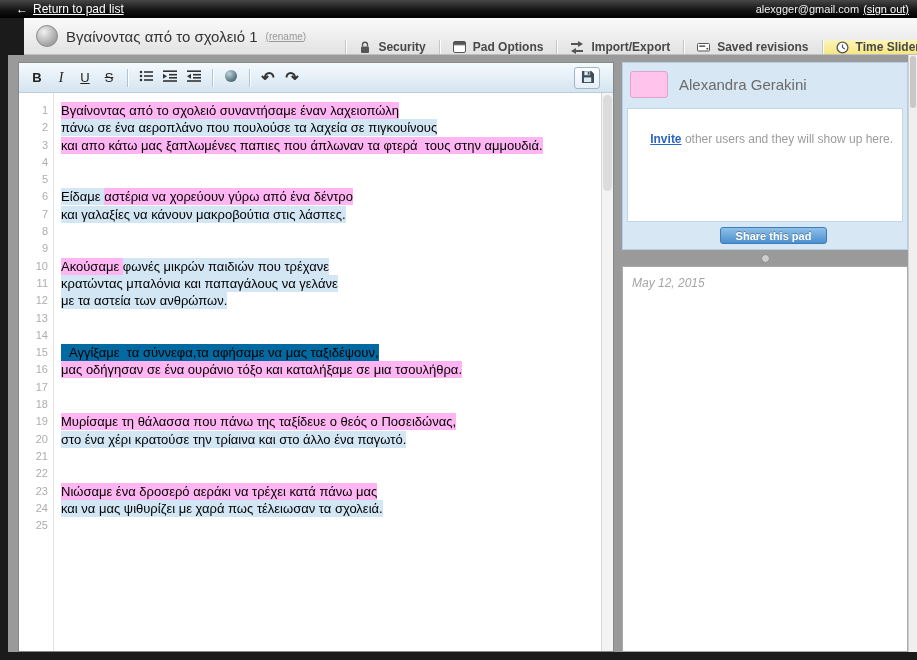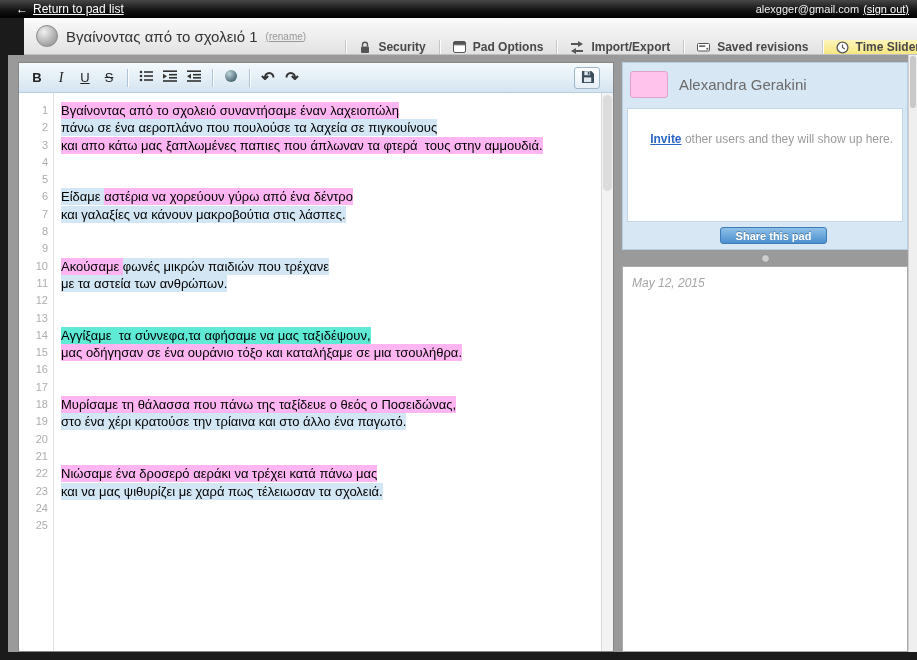--- a/index.html
+++ b/index.html
@@ -332,24 +332,25 @@
             <div class="line"><span style="background-color: rgb(255, 181, 242);">Βγαίνοντας από το σχολειό συναντήσαμε έναν λαχειοπώλη</span></div>
             <div class="line"><span style="background-color: rgb(211, 230, 244);">πάνω σε ένα αεροπλάνο που πουλούσε τα λαχεία σε πιγκουίνους</span></div>
             <div class="line"><span style="background-color: rgb(255, 181, 242);">και απο κάτω μας ξαπλωμένες παπιες που άπλωναν τα φτερά  τους στην αμμουδιά.</span></div>
             <div class="line"></div>
             <div class="line"></div>
             <div class="line"><span style="background-color: rgb(211, 230, 244);">Είδαμε </span><span style="background-color: rgb(255, 181, 242);">αστέρια να χορεύουν γύρω από ένα δέντρο</span></div>
             <div class="line"><span style="background-color: rgb(211, 230, 244);">και γαλαξίες να κάνουν μακροβούτια στις λάσπες.</span></div>
             <div class="line"></div>
             <div class="line"></div>
             <div class="line"><span style="background-color: rgb(255, 181, 242);">Ακούσαμε </span><span style="background-color: rgb(211, 230, 244);">φωνές μικρών παιδιών που τρέχανε</span></div>
+            <div class="line"><span style="background-color: rgb(211, 230, 244);">κρατώντας μπαλόνια και παπαγάλους να γελάνε</span></div>
             <div class="line"><span style="background-color: rgb(211, 230, 244);">με τα αστεία των ανθρώπων.</span></div>
             <div class="line"></div>
             <div class="line"></div>
-            <div class="line"><span style="background-color: #5eead4;">Αγγίξαμε  τα σύννεφα,τα αφήσαμε να μας ταξιδέψουν,</span></div>
+            <div class="line"><span style="background-color: #0369a1; padding-left: 8px;">Αγγίξαμε  τα σύννεφα,τα αφήσαμε να μας ταξιδέψουν,</span></div>
             <div class="line"><span style="background-color: rgb(255, 181, 242);">μας οδήγησαν σε ένα ουράνιο τόξο και καταλήξαμε σε μια τσουλήθρα.</span></div>
             <div class="line"></div>
             <div class="line"></div>
             <div class="line"><span style="background-color: rgb(255, 181, 242);">Μυρίσαμε τη θάλασσα που πάνω της ταξίδευε ο θεός ο Ποσειδώνας,</span></div>
             <div class="line"><span style="background-color: rgb(211, 230, 244);">στο ένα χέρι κρατούσε την τρίαινα και στο άλλο ένα παγωτό.</span></div>
             <div class="line"></div>
             <div class="line"></div>
             <div class="line"><span style="background-color: rgb(255, 181, 242);">Νιώσαμε ένα δροσερό αεράκι να τρέχει κατά πάνω μας</span></div>
             <div class="line"><span style="background-color: rgb(211, 230, 244);">και να μας ψιθυρίζει με χαρά πως τέλειωσαν τα σχολειά.</span></div>
             <div class="line"></div>

